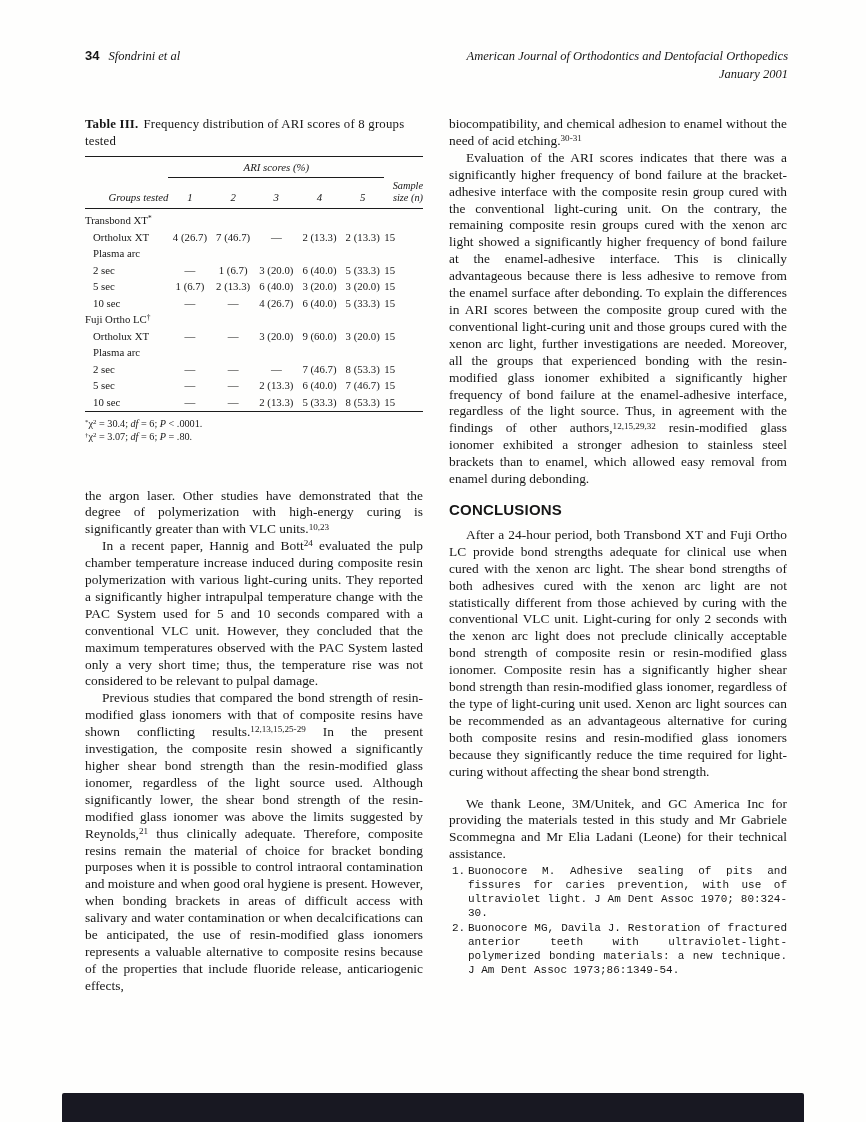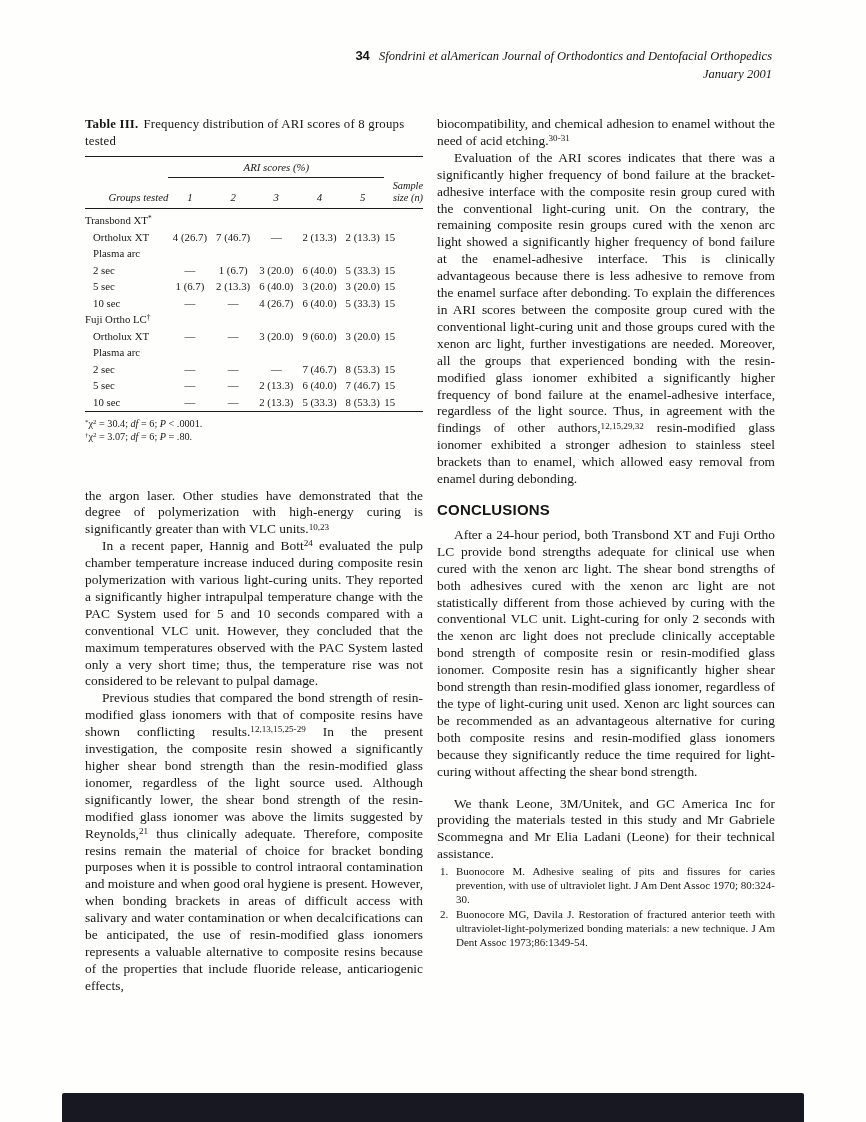--- a/index.html
+++ b/index.html
@@ -9,37 +9,37 @@
     width: 866px;
     height: 1122px;
     background: #fefefd;
     font-family: "Liberation Serif", "DejaVu Serif", serif;
     color: #161616;
     overflow: hidden;
   }
   
   .page-header {
     position: absolute;
-    top: 48px; left: 85px; right: 94px;
+    top: 48px; left: 85px; right: 78px;
     display: flex;
-    justify-content: flex-end;
+    justify-content: space-between;
     align-items: flex-start;
     font-size: 12.5px;
   }
   .pageno { font-family: "Liberation Sans", sans-serif; font-weight: bold; font-size: 13px; }
   .authors { font-style: italic; margin-left: 6px; }
   .header-right { text-align: right; font-style: italic; line-height: 1.4; }
 
   
   .columns {
     position: absolute;
     top: 116px; left: 85px;
     width: 702px;
     display: flex;
-    gap: 14px;
+    gap: 26px;
   }
   .col { width: 338px; }
 
   
   .body-p {
     font-size: 13.4px;
     line-height: 16.9px;
     text-align: justify;
     text-indent: 17px;
   }
@@ -98,20 +98,21 @@
     font-size: 11px;
     line-height: 13.9px;
     text-align: justify;
     margin-top: 2px;
   }
   .references li {
     counter-increment: ref;
     position: relative;
     padding-left: 19px;
     margin-bottom: 1px;
+    font-family: Liberation Mono, monospace;
   }
   .references li::before {
     content: counter(ref) ".";
     position: absolute;
     left: 3px;
   }
 
   
   .scan-bar {
     position: absolute;

